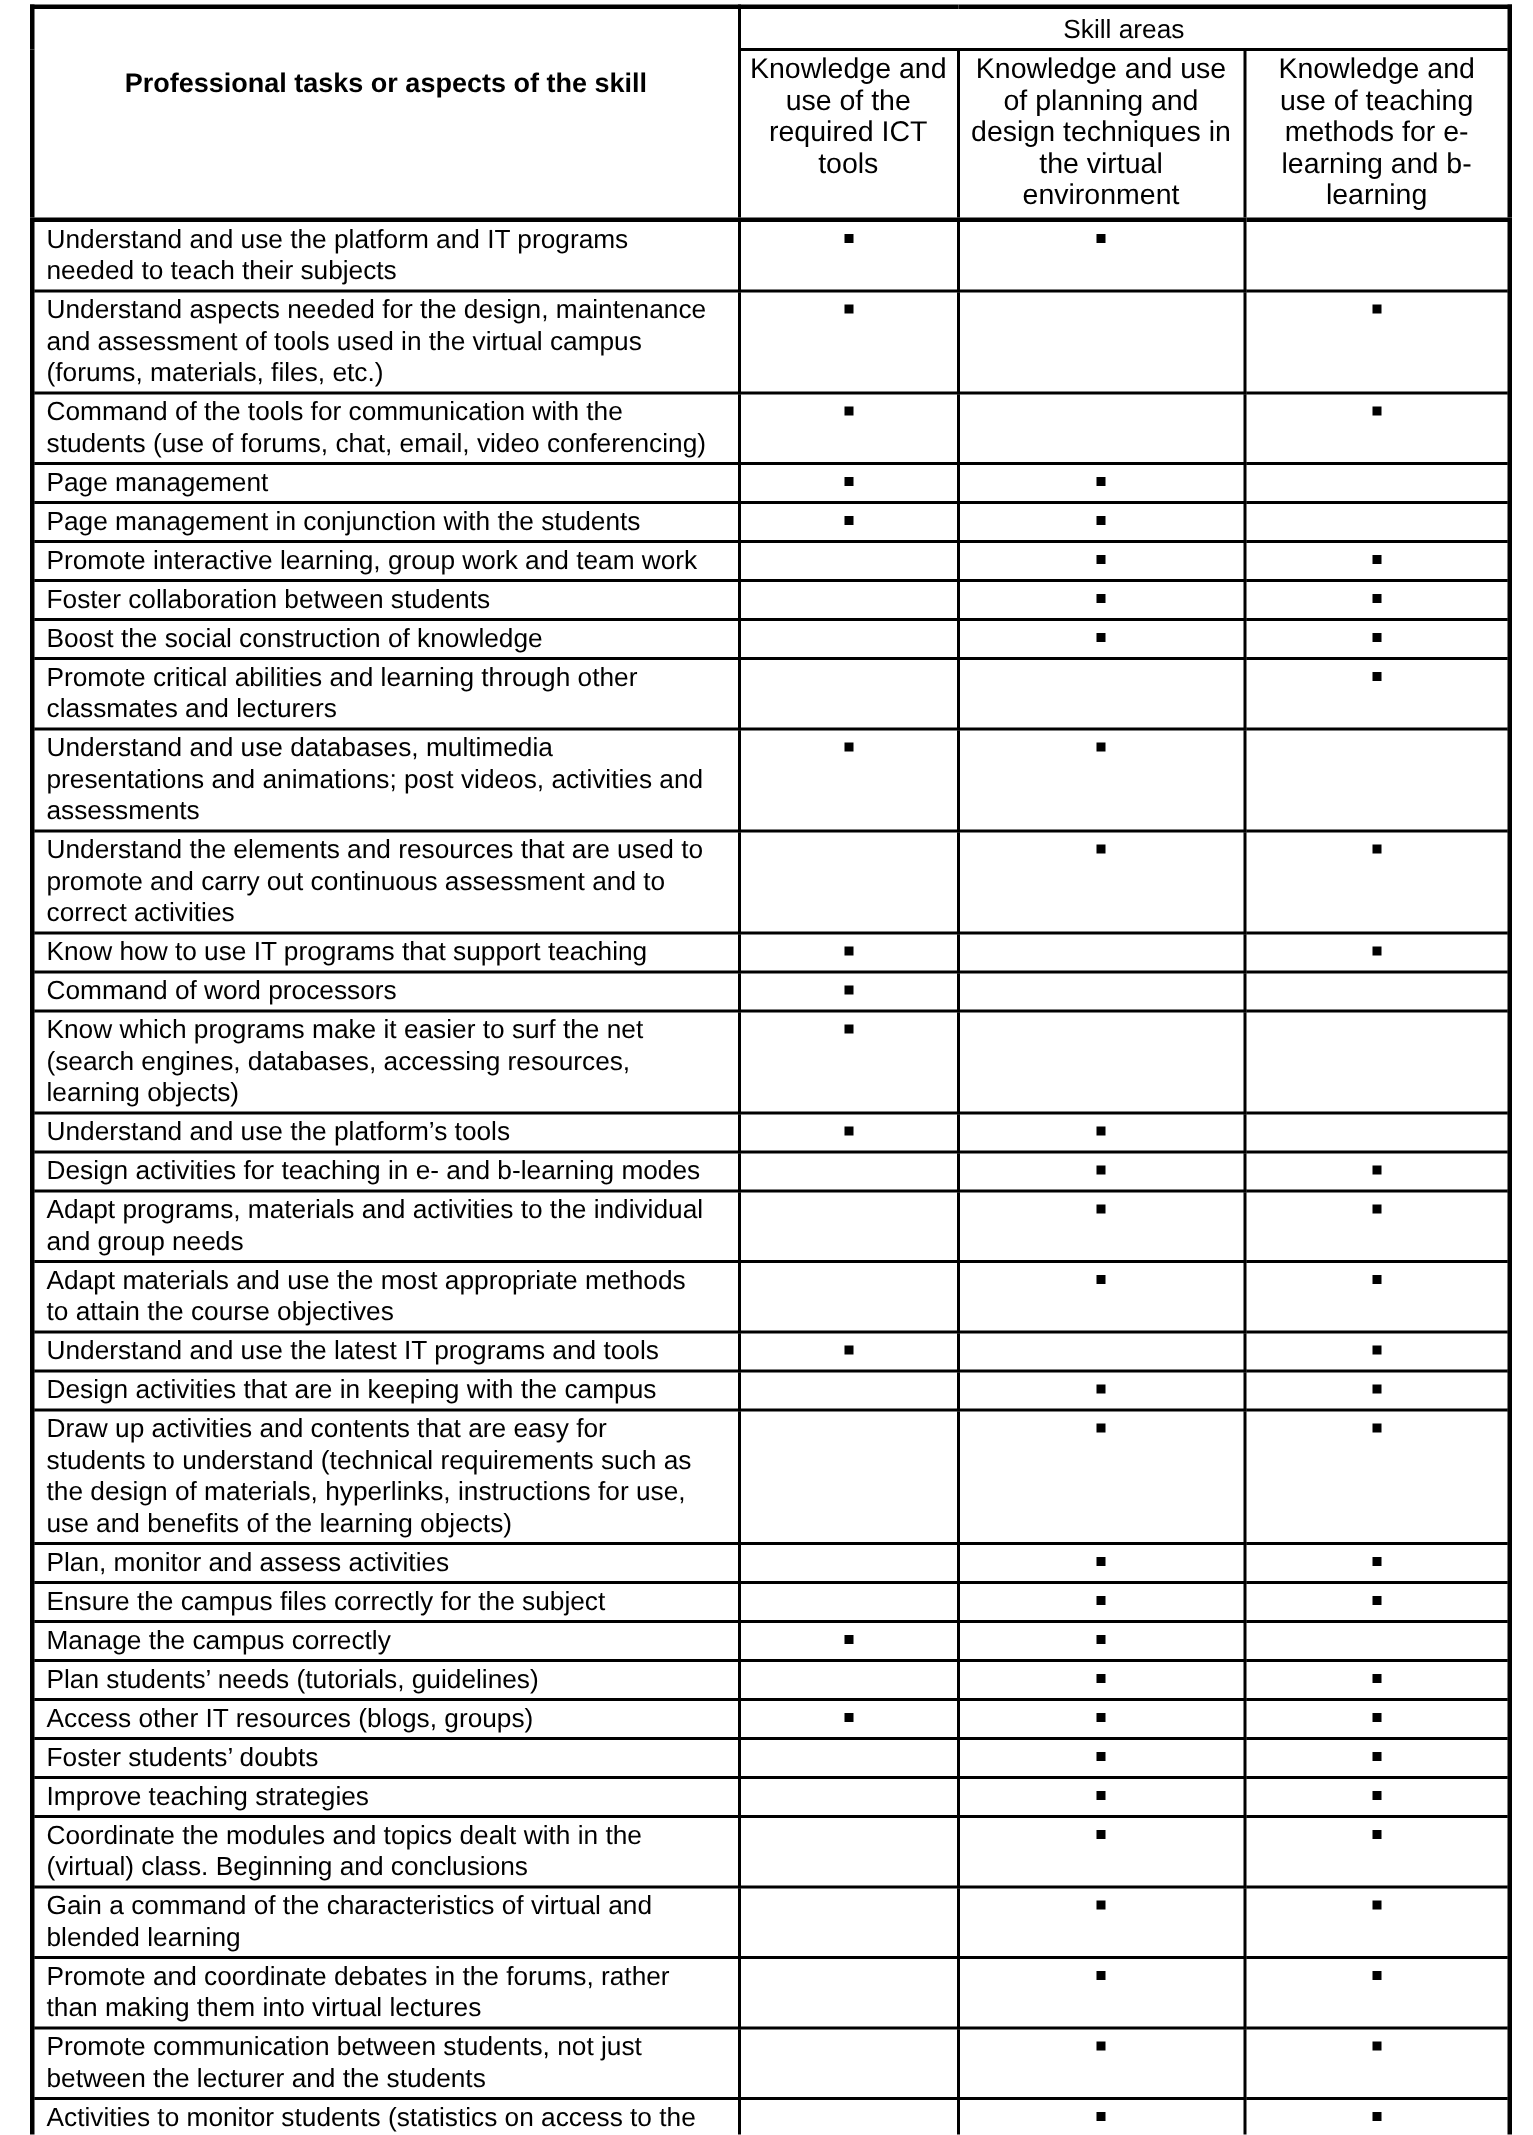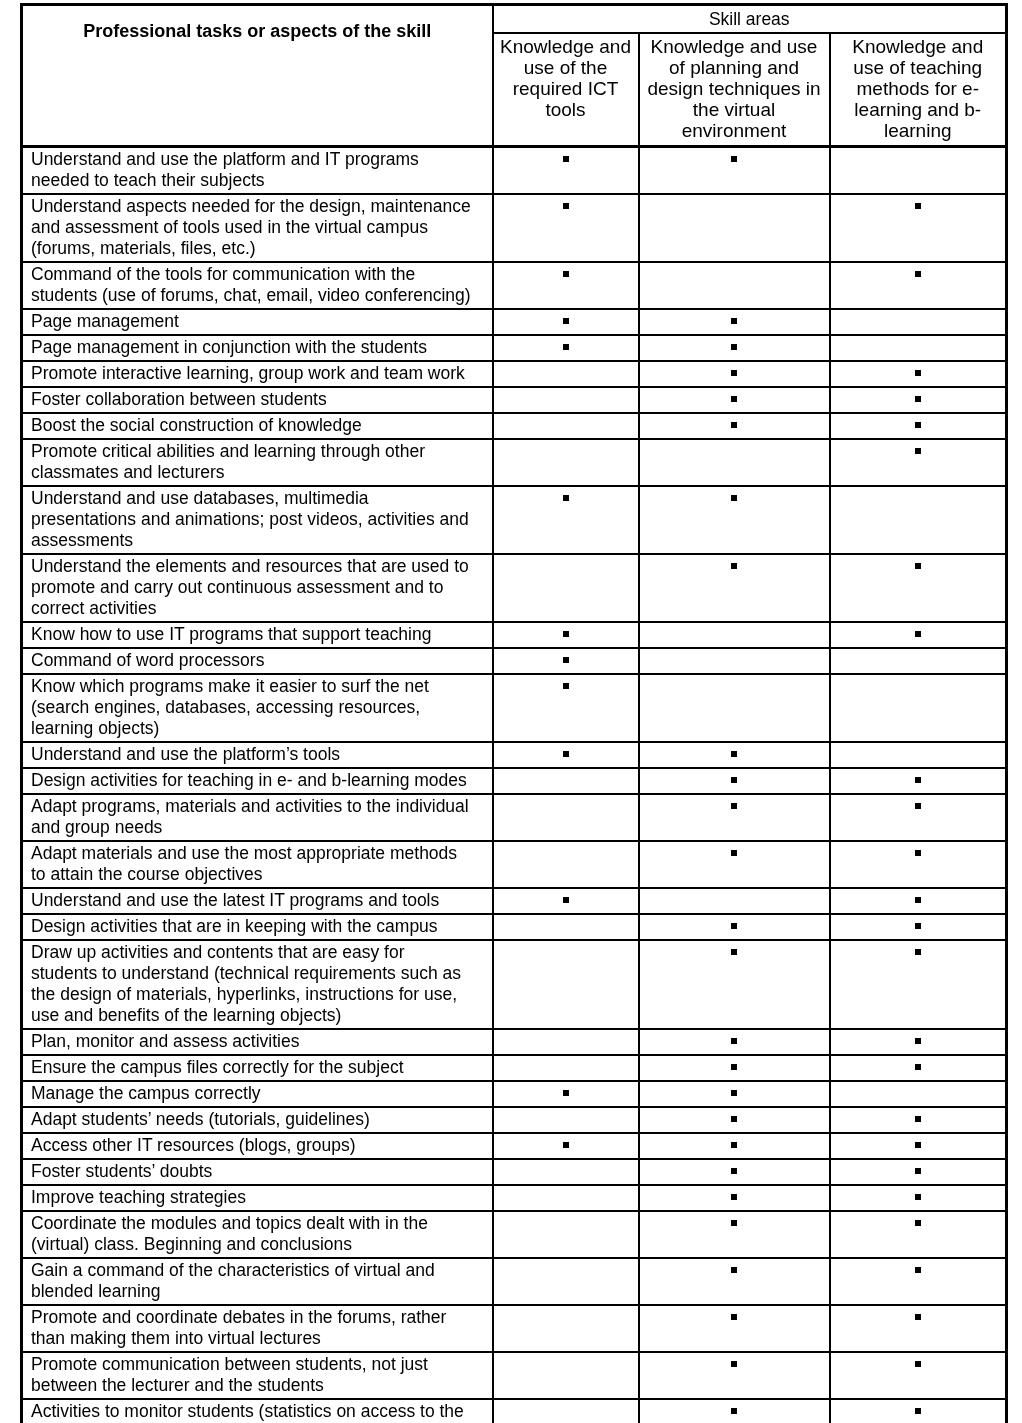--- a/index.html
+++ b/index.html
@@ -33,21 +33,21 @@
     font-weight: normal;
     margin: 0;
   }
 
   th.corner {
     vertical-align: top;
     text-align: center;
     font-weight: bold;
     font-size: 18px;
     line-height: 22px;
-    padding-top: 14px;
+    padding-top: 38px;
     border-bottom: 3px solid #000000;
   }
   th.group {
     text-align: center;
     font-size: 17.5px;
     line-height: 21px;
     height: 24px;
     padding: 1px 2px;
   }
   th.colhead {
@@ -239,21 +239,21 @@
           <td class="mark"><span class="bullet"></span></td>
           <td class="mark"><span class="bullet"></span></td>
         </tr>
         <tr>
           <td class="task">Manage the campus correctly</td>
           <td class="mark"><span class="bullet"></span></td>
           <td class="mark"><span class="bullet"></span></td>
           <td class="mark"></td>
         </tr>
         <tr>
-          <td class="task">Adapt students’ needs (tutorials, guidelines)</td>
+          <td class="task">Plan students’ needs (tutorials, guidelines)</td>
           <td class="mark"></td>
           <td class="mark"><span class="bullet"></span></td>
           <td class="mark"><span class="bullet"></span></td>
         </tr>
         <tr>
           <td class="task">Access other IT resources (blogs, groups)</td>
           <td class="mark"><span class="bullet"></span></td>
           <td class="mark"><span class="bullet"></span></td>
           <td class="mark"><span class="bullet"></span></td>
         </tr>

